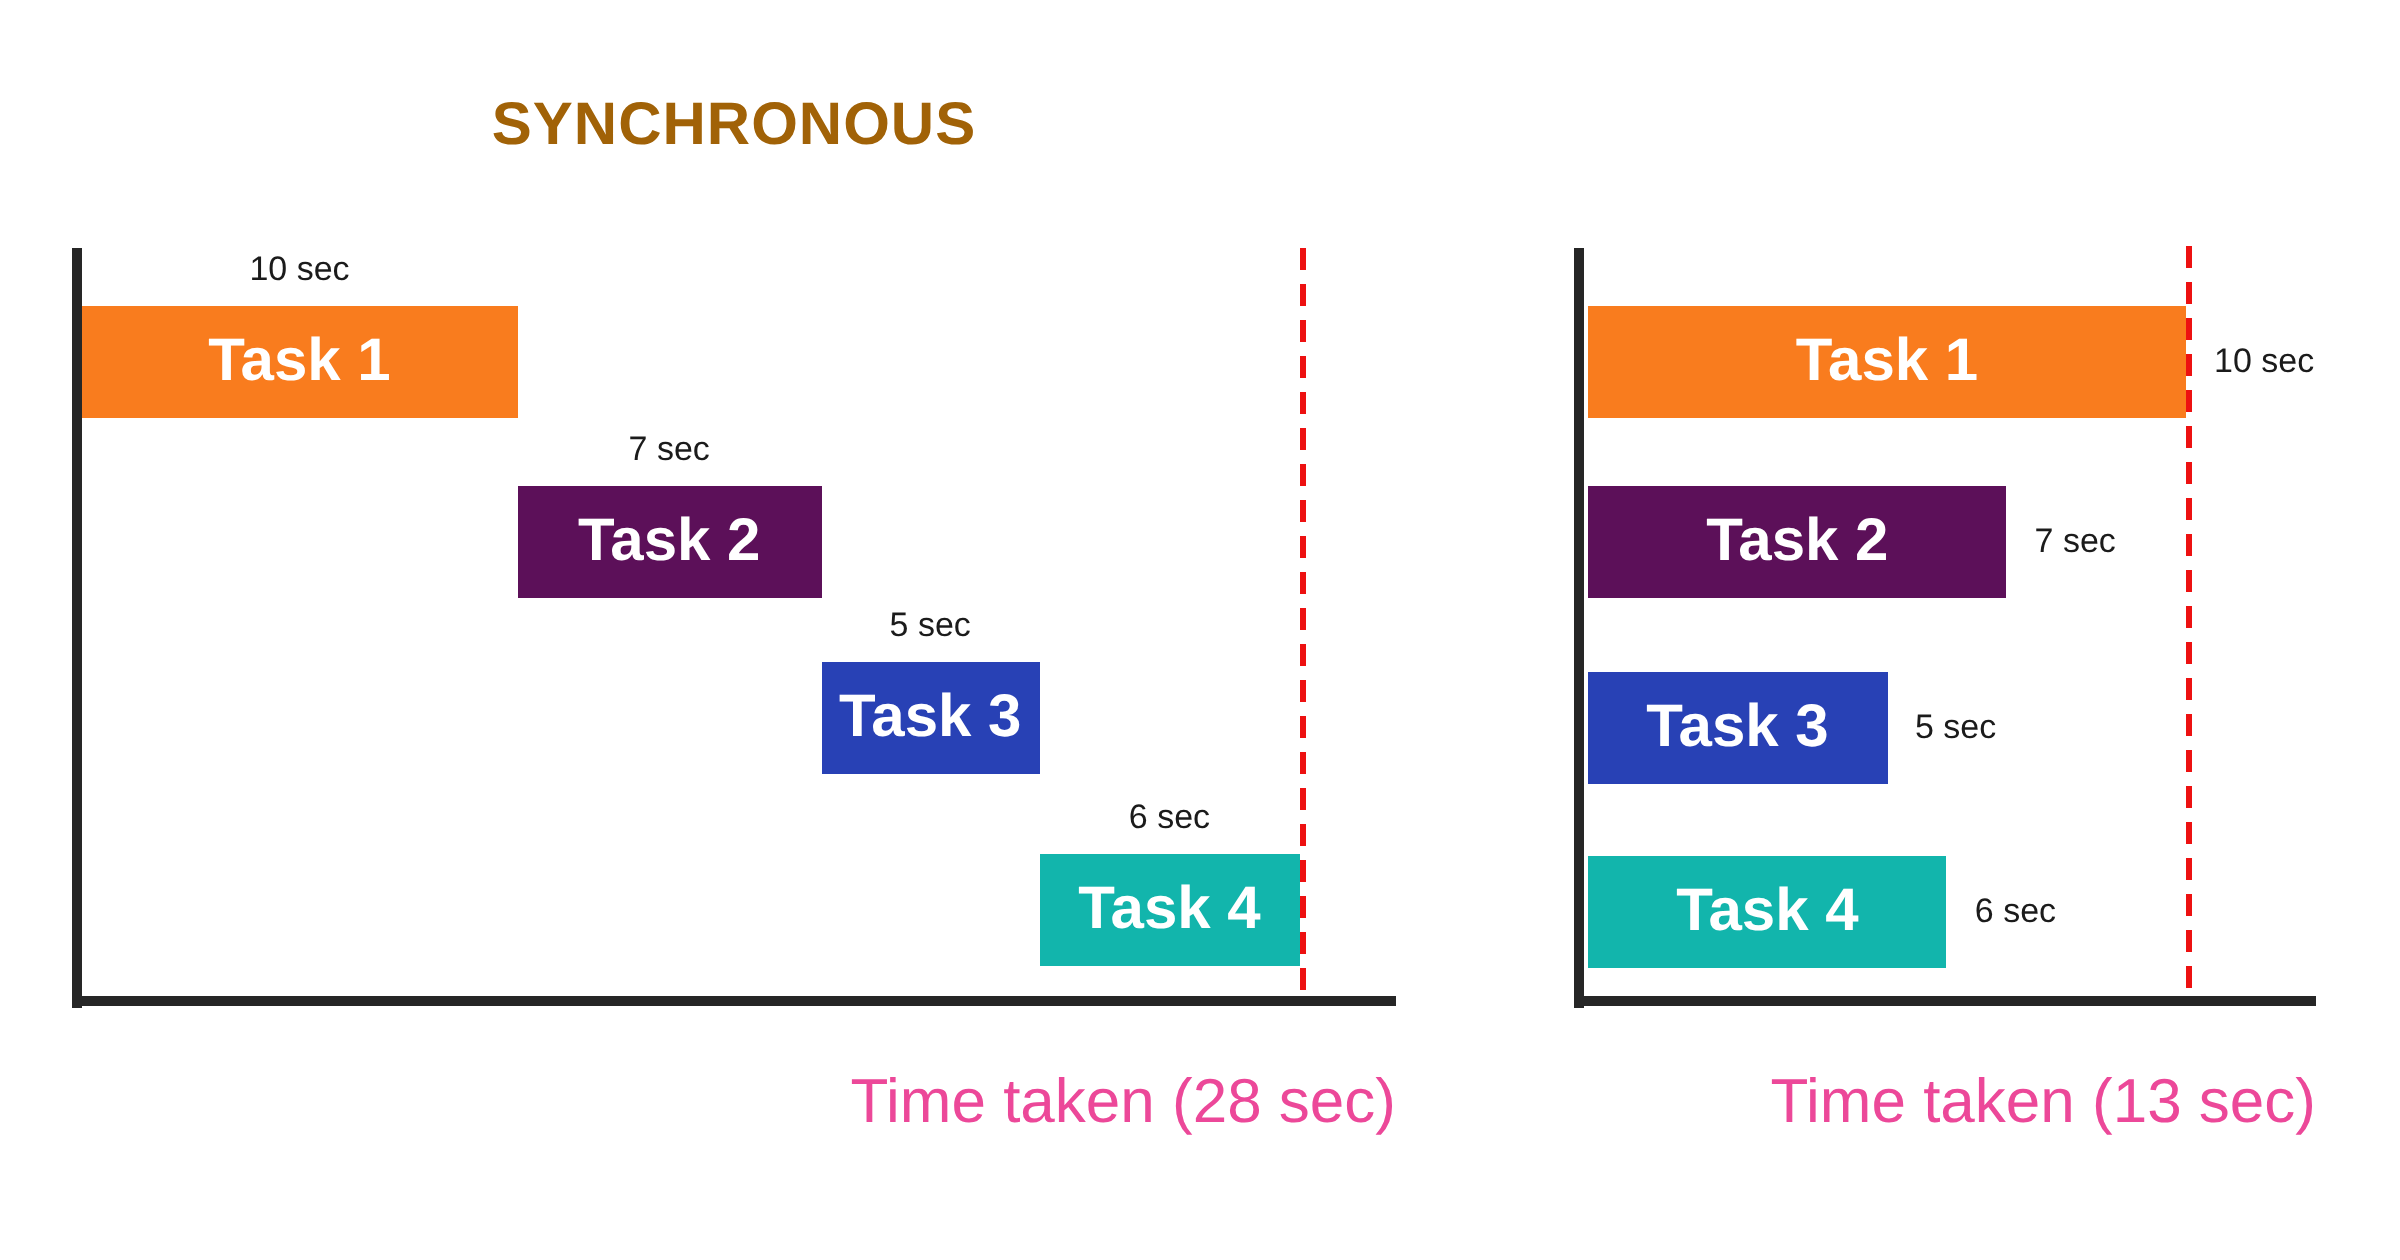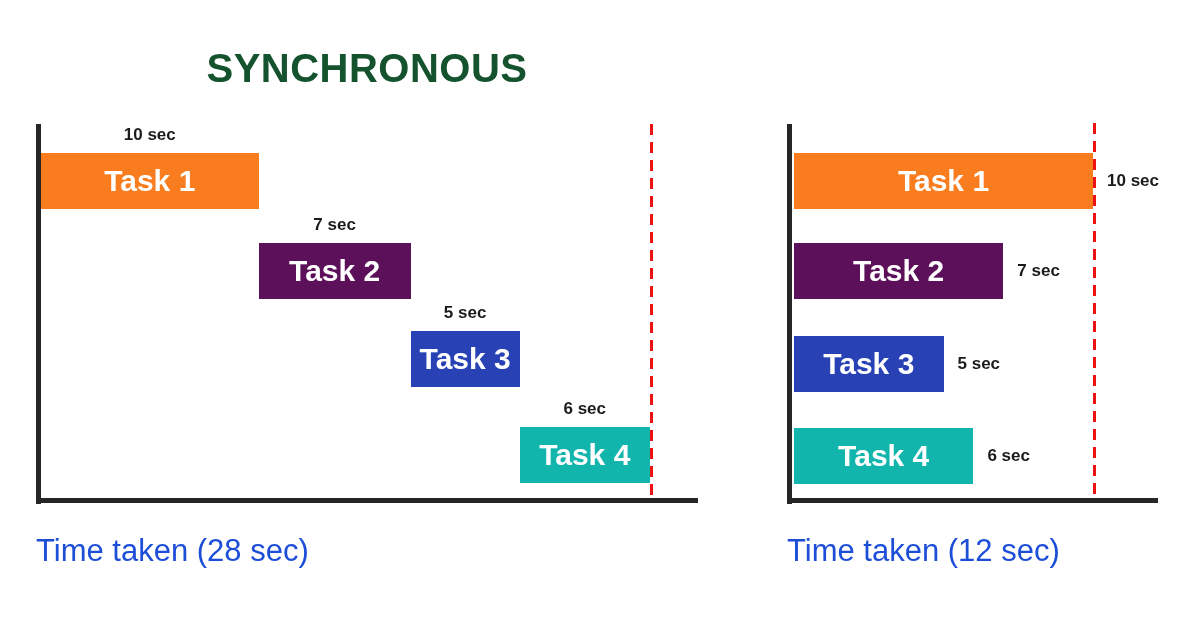--- a/index.html
+++ b/index.html
@@ -10,24 +10,24 @@
   .stage{
     position:relative;
     width:1200px;
     height:630px;
     background:#ffffff;
     overflow:hidden;
   }
   .panel-title{
     position:absolute;
     text-align:center;
-    font-size:40px;
+    font-size:30px;
     font-weight:700;
     letter-spacing:0.5px;
-    color:#14532d;
+    color:#a16207;
     top:46px;
   }
   .panel-title.p0{left:36px;width:662px;}
   .panel-title.p1{left:787px;width:371px;}
   .y-axis{
     position:absolute;
     top:124px;
     width:5px;
     height:380px;
     background:#262626;
@@ -58,32 +58,32 @@
   }
   .bar-label{
     color:#ffffff;
     font-size:30px;
     font-weight:700;
     white-space:nowrap;
   }
   .duration-label{
     position:absolute;
     font-size:17px;
-    font-weight:700;
+    font-weight:400;
     color:#1b1b1b;
     white-space:nowrap;
     line-height:22px;
   }
   .caption{
     position:absolute;
     top:533px;
-    text-align:left;
+    text-align:right;
     font-size:31px;
     font-weight:400;
-    color:#1d4ed8;
+    color:#ec4899;
   }
   .caption.p0{left:36px;width:662px;}
   .caption.p1{left:787px;width:371px;}
 </style>
 </head>
 <body>
 
 <div class="stage">
 
   <div class="panel-title p0">SYNCHRONOUS</div>
@@ -130,15 +130,15 @@
   <div class="bar" style="left: 794px; width: 149.5px; top: 336px; height: 56px; background: rgb(40, 65, 181);">
     <span class="bar-label">Task 3</span>
   </div>
   <div class="duration-label" style="left: 957.5px; top: 353px;">5 sec</div>
 
   <div class="bar" style="left: 794px; width: 179.4px; top: 428px; height: 56px; background: rgb(18, 181, 172);">
     <span class="bar-label">Task 4</span>
   </div>
   <div class="duration-label" style="left: 987.4px; top: 445px;">6 sec</div>
 
-  <div class="caption p1">Time taken (12 sec)</div>
+  <div class="caption p1">Time taken (13 sec)</div>
 
 </div>
 
 </body></html>

